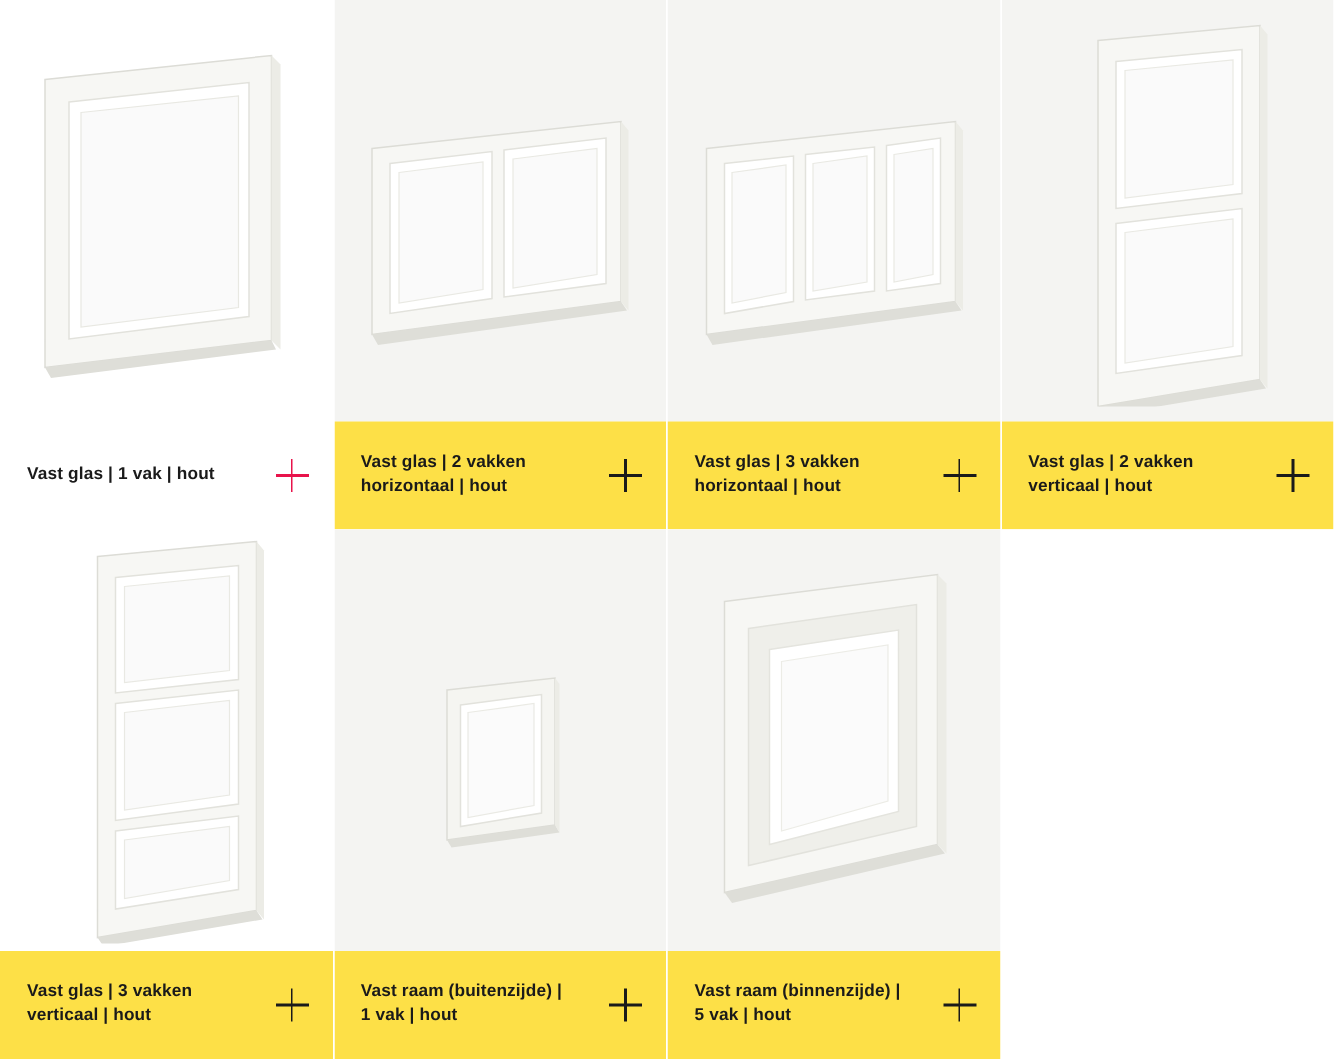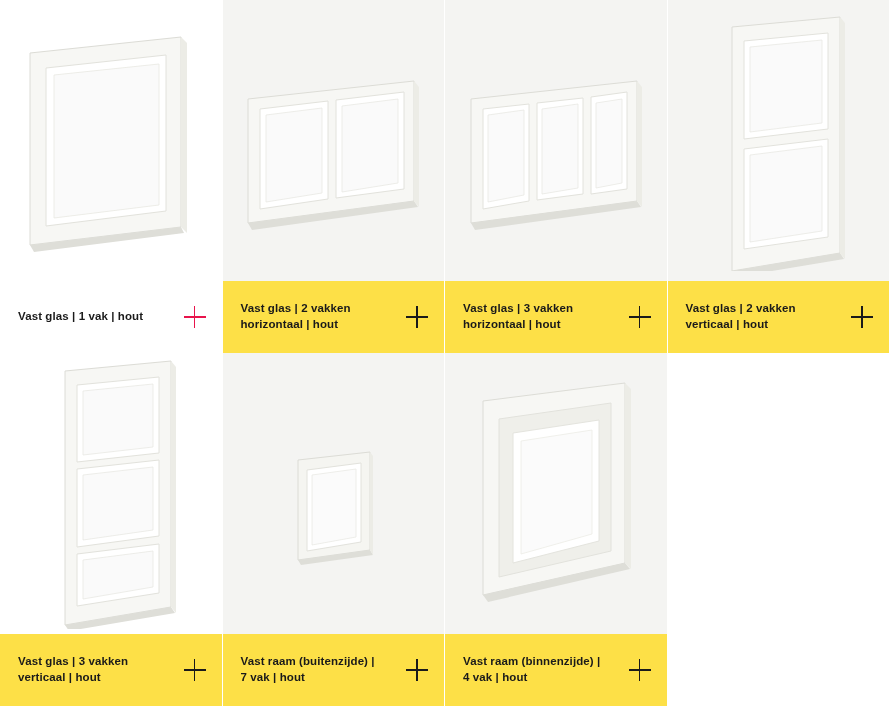--- a/index.html
+++ b/index.html
@@ -197,39 +197,39 @@
       <svg width="190" height="240" viewBox="0 0 190 240" aria-hidden="true">
         <polygon points="60,86 132,78 132,176 60,186" fill="#f5f5f1" stroke="#dcdcd6" stroke-width="1"></polygon>
         <polygon points="60,186 132,176 135,181 63,191" fill="#dedeD8"></polygon>
         <polygon points="132,78 135,82 135,181 132,176" fill="#ececE6"></polygon>
         <polygon points="69,96 123,89 123,168 69,177" fill="#ffffff" stroke="#e2e2dc" stroke-width="1"></polygon>
         <polygon points="74,101 118,95 118,163 74,171" fill="#fbfbfb" stroke="#eaeae4" stroke-width="0.8"></polygon>
       </svg>
     </div>
     <div class="labelbar">
       <div class="label">Vast raam (buitenzijde) |
-7 vak | hout</div>
+1 vak | hout</div>
       <div class="plus"></div>
     </div>
   </div>
 
   <div class="card">
     <div class="imgwrap">
       <svg width="190" height="250" viewBox="0 0 190 250" aria-hidden="true">
         <polygon points="22,32 164,14 164,194 22,226" fill="#f7f7f4" stroke="#dcdcd6" stroke-width="1"></polygon>
         <polygon points="22,226 164,194 169,200 27,233" fill="#dedeD8"></polygon>
         <polygon points="164,14 170,20 170,200 164,194" fill="#ececE6"></polygon>
         <polygon points="38,50 150,34 150,182 38,208" fill="#efefea" stroke="#e2e2dc" stroke-width="1"></polygon>
         <polygon points="52,64 138,51 138,172 52,194" fill="#ffffff" stroke="#e4e4de" stroke-width="1"></polygon>
         <polygon points="60,72 131,61 131,165 60,185" fill="#fbfbfb" stroke="#ececE6" stroke-width="0.8"></polygon>
       </svg>
     </div>
     <div class="labelbar">
       <div class="label">Vast raam (binnenzijde) |
-4 vak | hout</div>
+5 vak | hout</div>
       <div class="plus"></div>
     </div>
   </div>
 
   <div class="card blank">
     <div class="imgwrap"></div>
   </div>
 
 </div>
 

